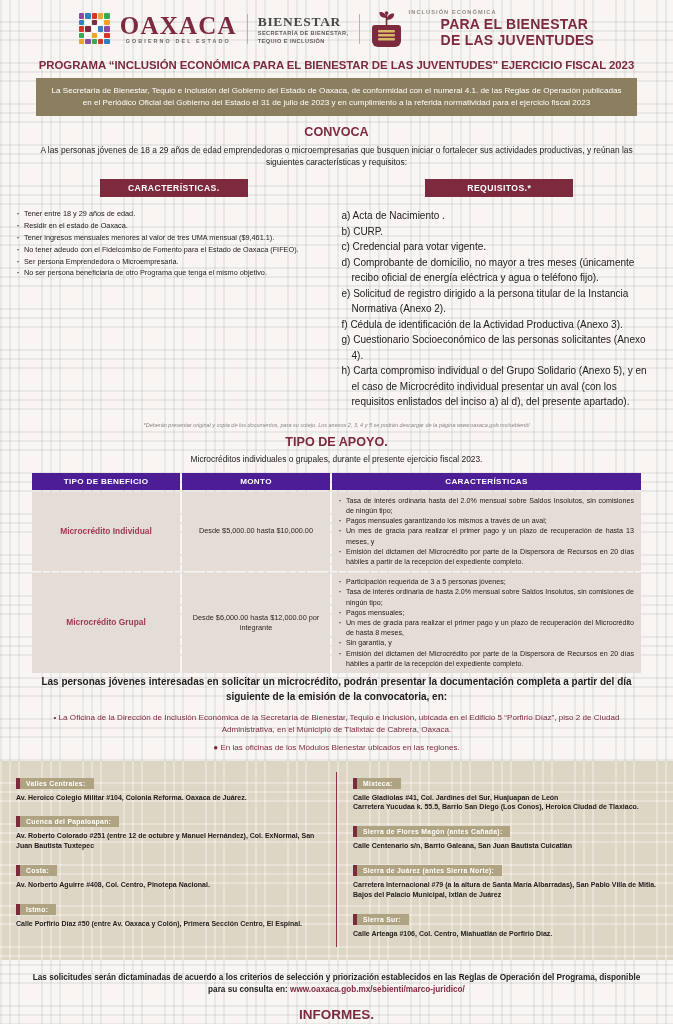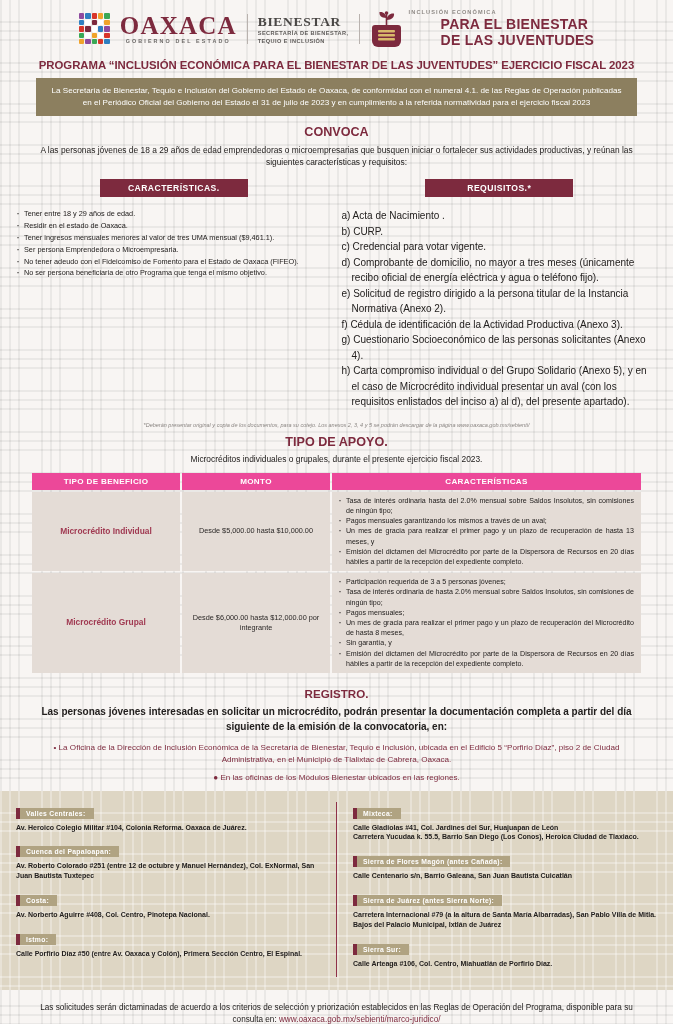--- a/index.html
+++ b/index.html
@@ -212,21 +212,21 @@
   }
 
   table.apoyo {
     width: 613px;
     margin: 0 auto;
     border-collapse: separate;
     border-spacing: 2px 2px;
     table-layout: fixed;
   }
   table.apoyo th {
-    background: #ec4899;
+    background: #4c1d95;
     color: #fff;
     font-size: 8.1px;
     letter-spacing: .35px;
     font-weight: bold;
     padding: 4px 2px;
     text-align: center;
   }
   table.apoyo td {
     background: #e4dcd6;
     vertical-align: middle;
@@ -330,21 +330,21 @@
     font-weight: bold;
   }
 
   
   .dictamen {
     text-align: center;
     font-size: 8.2px;
     color: #23201f;
     line-height: 1.5;
     padding: 12px 30px 0 30px;
-    font-weight: normal;
+    font-weight: bold;
   }
   .dictamen .link { color: #7d2a3e; }
 
   .informes-title {
     text-align: center;
     color: #7d2a3e;
     font-weight: bold;
     font-size: 13.5px;
     margin: 10px 0 7px 0;
   }
@@ -440,22 +440,22 @@
     <div class="sec-title">CONVOCA</div>
     <div class="convoca-sub">A las personas jóvenes de 18 a 29 años de edad emprendedoras o microempresarias que busquen iniciar o fortalecer sus actividades productivas, y reúnan las siguientes características y requisitos:</div>
 
     <div class="cols">
       <div class="col">
         <span class="pill">CARACTERÍSTICAS.</span>
         <ul class="plain">
           <li>Tener entre 18 y 29 años de edad.</li>
           <li>Residir en el estado de Oaxaca.</li>
           <li>Tener ingresos mensuales menores al valor de tres UMA mensual ($9,461.1).</li>
+          <li>No tener adeudo con el Fideicomiso de Fomento para el Estado de Oaxaca (FIFEO).</li>
           <li>Ser persona Emprendedora o Microempresaria.</li>
-          <li>No tener adeudo con el Fideicomiso de Fomento para el Estado de Oaxaca (FIFEO).</li>
           <li>No ser persona beneficiaria de otro Programa que tenga el mismo objetivo.</li>
         </ul>
       </div>
 
       <div class="col">
         <span class="pill">REQUISITOS.*</span>
         <ol class="reqs">
           <li>a) Acta de Nacimiento .</li>
           <li>b) CURP.</li>
           <li>c) Credencial para votar vigente.</li>
@@ -509,21 +509,20 @@
               <li>Pagos mensuales;</li>
               <li>Un mes de gracia para realizar el primer pago y un plazo de recuperación del Microcrédito de hasta 8 meses,</li>
               <li>Sin garantía, y</li>
               <li>Emisión del dictamen del Microcrédito por parte de la Dispersora de Recursos en 20 días hábiles a partir de la recepción del expediente completo.</li>
             </ul>
           </td>
         </tr>
       </tbody>
     </table>
 
-    <div class="sec-title" style="margin-top:12px;font-size:11.6px">REGISTRO.</div>
     <div class="reg-intro">Las personas jóvenes interesadas en solicitar un microcrédito, podrán presentar la documentación completa a partir del día siguiente de la emisión de la convocatoria, en:</div>
     <div class="reg-bullet">• La Oficina de la Dirección de Inclusión Económica de la Secretaría de Bienestar, Tequio e Inclusión, ubicada en el Edificio 5 “Porfirio Díaz”, piso 2 de Ciudad Administrativa, en el Municipio de Tlalixtac de Cabrera, Oaxaca.</div>
     <div class="reg-bullet2">● En las oficinas de los Módulos Bienestar ubicados en las regiones.</div>
 
     <div class="regions">
       <div class="rcol left">
         <span class="rbadge">Valles Centrales:</span>
         <div class="raddr">Av. Heroico Colegio Militar #104, Colonia Reforma. Oaxaca de Juárez.</div>
         <span class="rbadge">Cuenca del Papaloapan:</span>
         <div class="raddr">Av. Roberto Colorado #251 (entre 12 de octubre y Manuel Hernández), Col. ExNormal, San Juan Bautista Tuxtepec</div>

